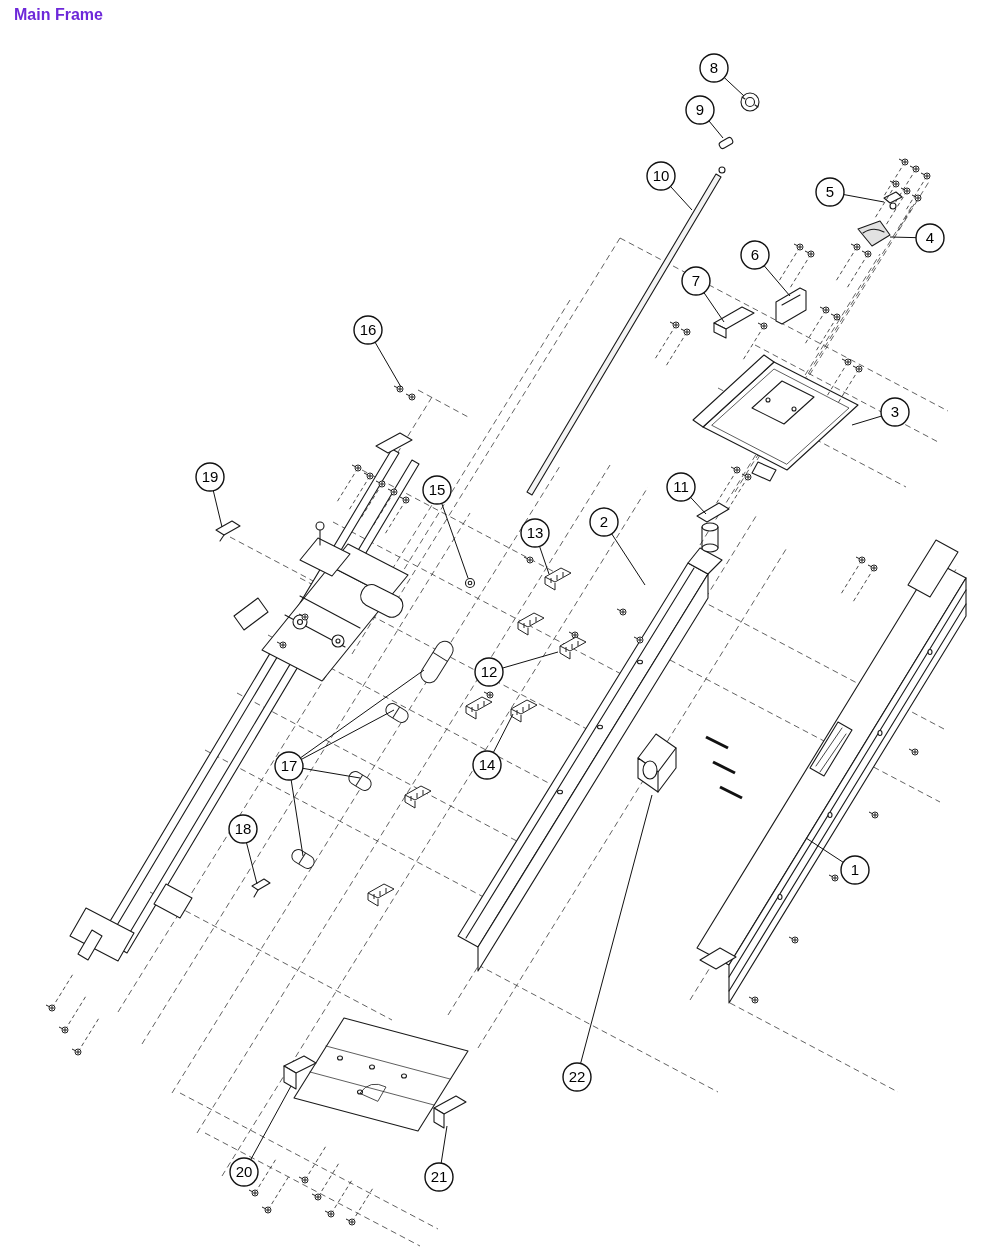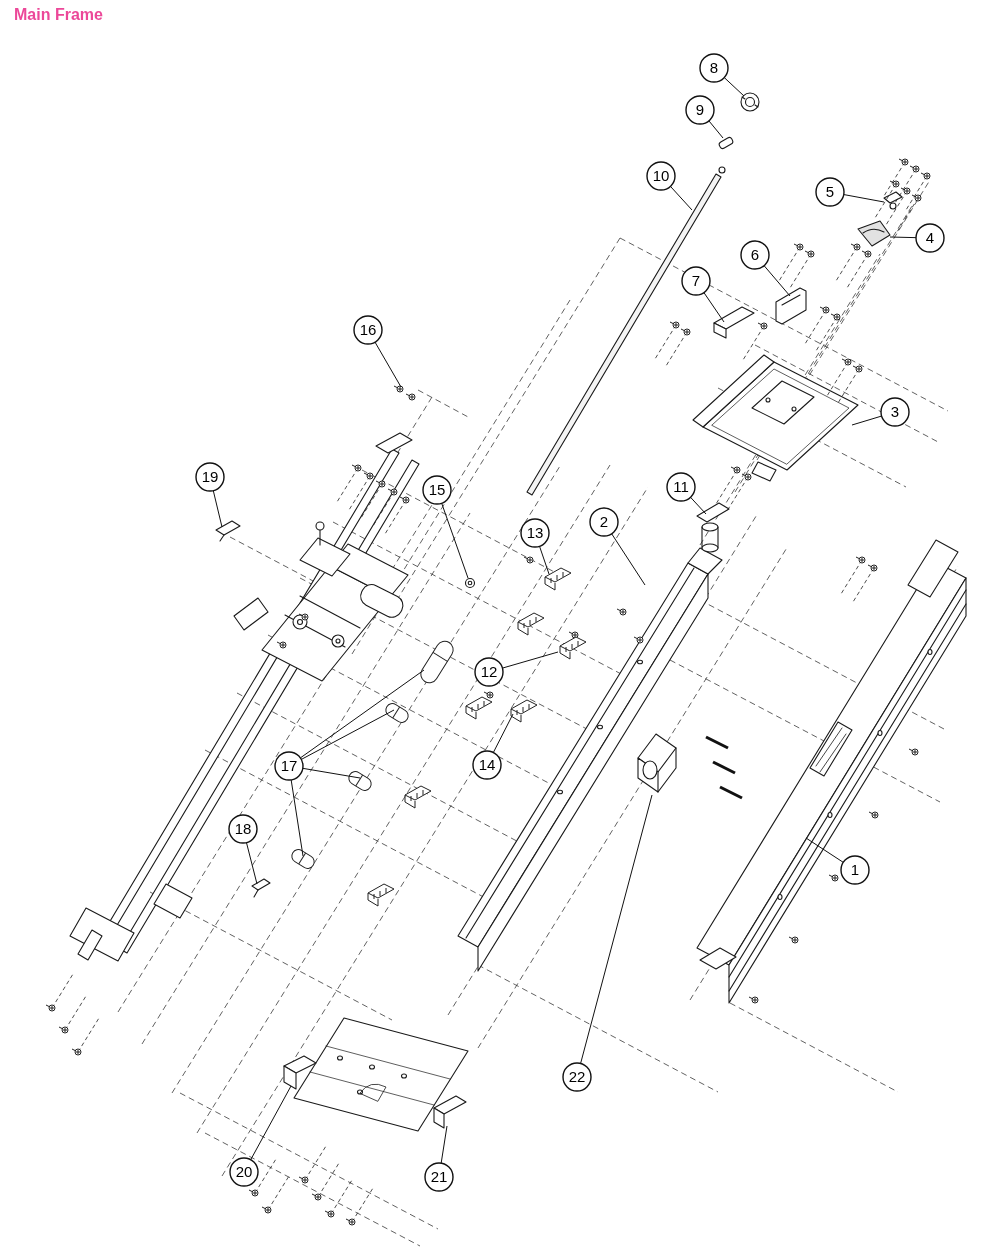--- a/index.html
+++ b/index.html
@@ -12,21 +12,21 @@
     position: relative;
     width: 985px; height: 1247px;
     font-family: "Liberation Sans", sans-serif;
     background: #ffffff;
   }
   .page-title {
     position: absolute;
     left: 14px; top: 6px;
     font-size: 16px;
     font-weight: bold;
-    color: #ec4899;
+    color: #6d28d9;
     letter-spacing: 0px;
   }
   svg.diagram {
     position: absolute;
     left: 0; top: 0;
   }
   svg text {
     font-family: "Liberation Sans", sans-serif;
     fill: #000;
   }

